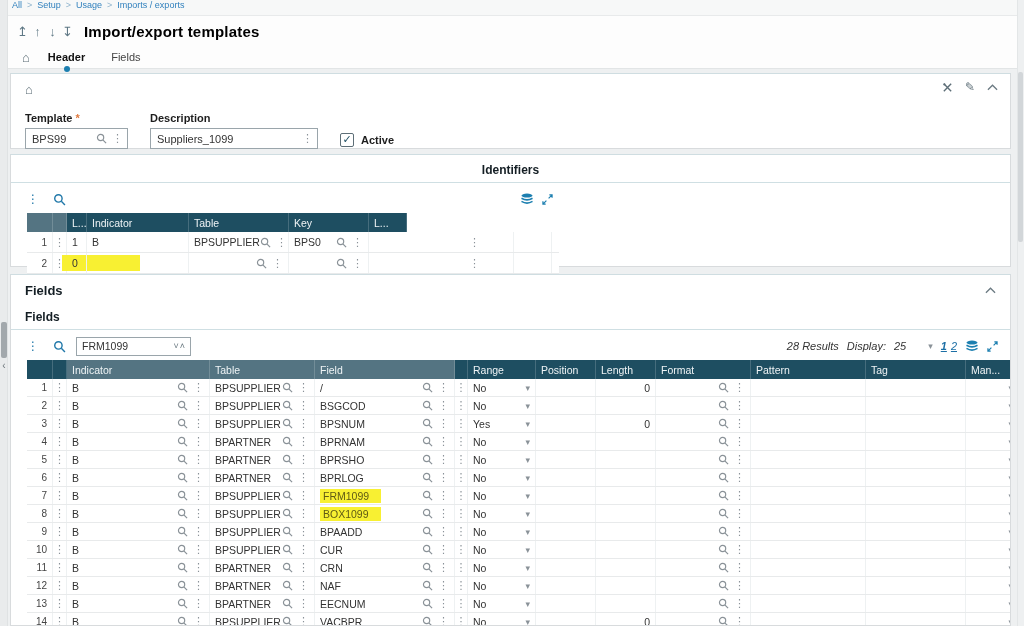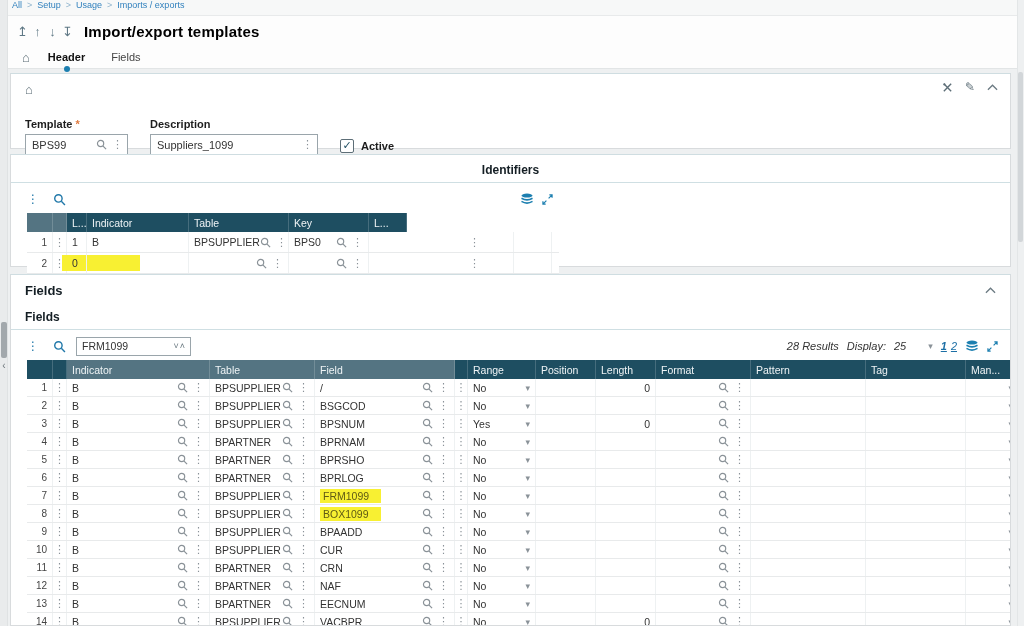--- a/index.html
+++ b/index.html
@@ -34,21 +34,21 @@
 
   
   .content { background:#eef0f1; padding:4px 6px 0 2px; }
   .panel { background:#fff; border:1px solid #d8dbdd; border-top:1px solid #cfdde1; position:relative; }
 
   
   .panel-form { height:76px; padding:6px 14px 0 14px; margin-bottom:5px; }
   .panel-tools { position:absolute; top:6px; right:12px; display:flex; align-items:center; gap:12px; }
   .tool-ic { cursor:pointer; display:inline-flex; align-items:center; }
   .pencil-ic { font-size:12px; color:#5d6e77; }
-  .form-row { display:flex; margin-top:20px; }
+  .form-row { display:flex; margin-top:14px; }
   .fgroup { margin-right:22px; }
   .flabel { font-size:11px; font-weight:bold; color:#1d1d1d; margin-bottom:4px; }
   .req { color:#e07a3f; margin-left:3px; }
   .finput { border:1px solid #9aa5ab; height:21px; display:flex; align-items:center; padding:0 4px 0 6px; font-size:11px; color:#333; background:#fff; }
   .finput .val { flex:1; }
   .check-group { display:flex; align-items:center; margin-top:18px; }
   .checkbox { width:14px; height:14px; border:1.5px solid #5d6e77; border-radius:2px; background:#fff; display:flex; align-items:center; justify-content:center; font-size:11px; color:#1d4d61; font-weight:bold; cursor:pointer; }
   .check-label { font-size:11px; font-weight:bold; color:#1d1d1d; margin-left:7px; }
 
   

